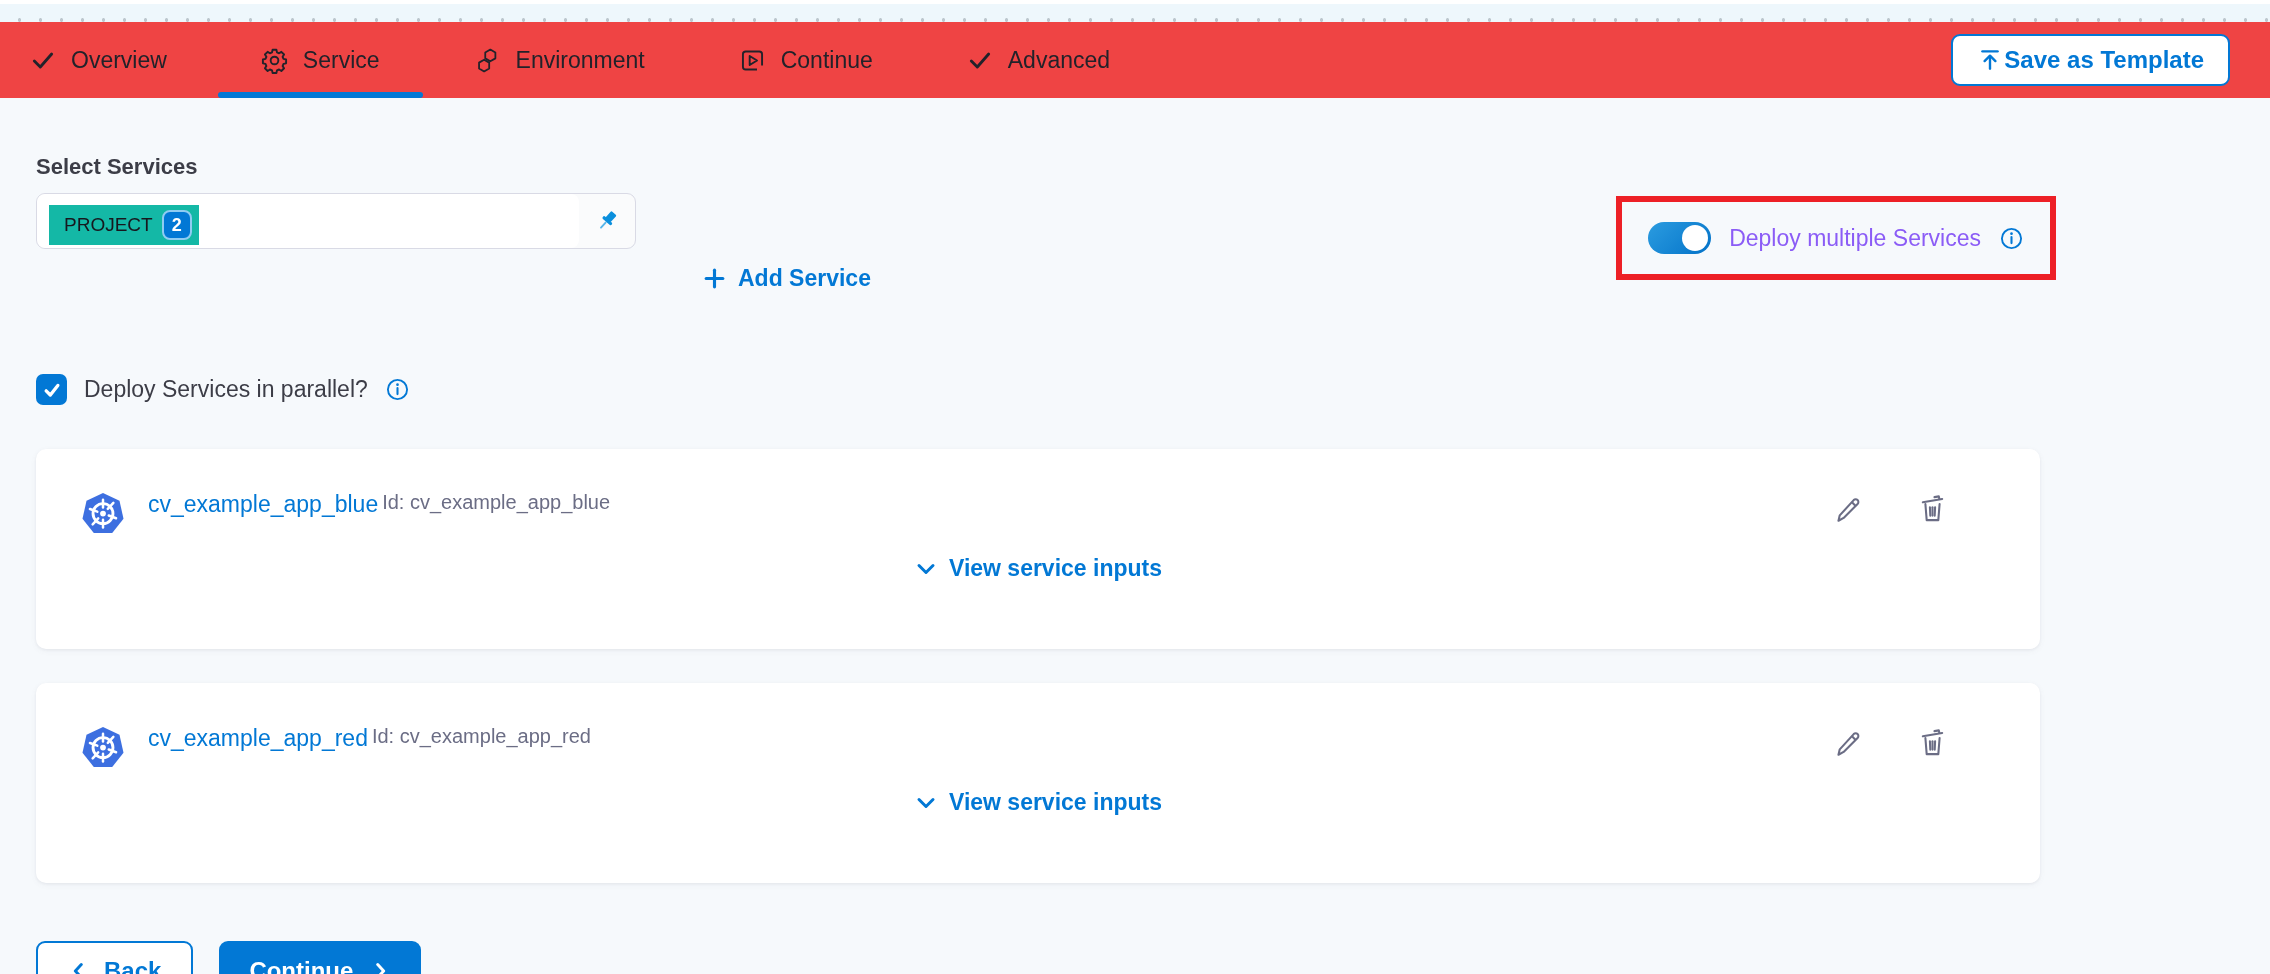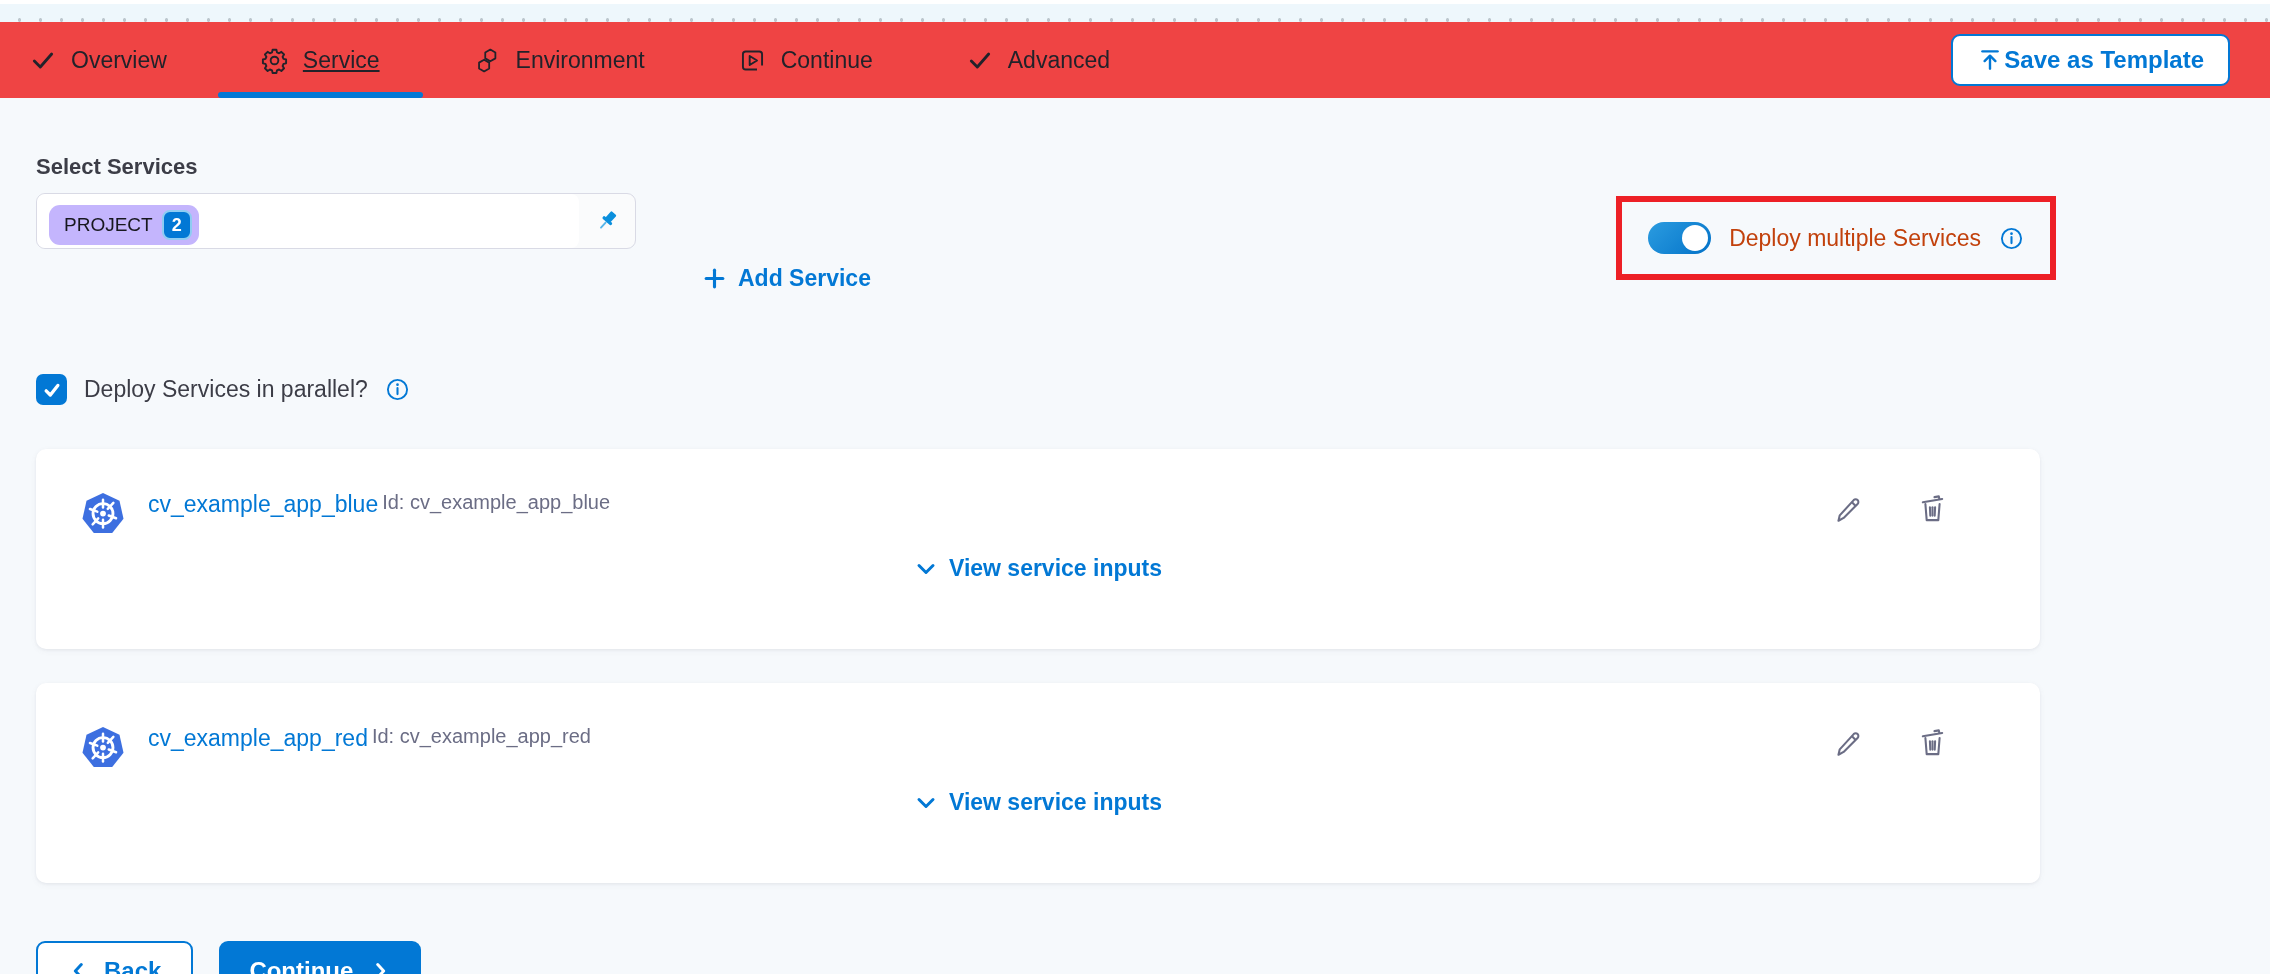--- a/index.html
+++ b/index.html
@@ -10,55 +10,55 @@
   .canvas-strip { height:22px; background:#eef7fc; border-top:4px solid #ffffff;
     background-image: radial-gradient(circle, #bdc7ce 1.7px, transparent 1.9px);
     background-size:21px 18px; background-position:9px 7px; }
 
   
   .tabbar { height:76px; background:#ef4444; display:flex; align-items:center;
     padding:0 40px 0 30px; position:relative; }
   .tab { display:flex; align-items:center; gap:15px; height:100%; padding:0 47px;
     font-size:23px; color:#22222a; position:relative; cursor:pointer; white-space:nowrap; }
   .tab:first-child { padding-left:0; }
-  .tab.active { font-weight:400;text-decoration:underline; }
+  .tab.active { font-weight:400; }
   .tab.active::after { content:""; position:absolute; left:4px; right:4px; bottom:0;
     height:6px; border-radius:4px; background:#0278d5; }
   .tab svg { flex:0 0 auto; }
   .spacer { flex:1; }
   .save-template-btn { display:flex; align-items:center; gap:1px; background:#fff;
     border:2px solid #0278d5; color:#0278d5; border-radius:9px; height:52px;
     padding:0 24px; font-size:24px; font-weight:700; cursor:pointer; }
 
   
   .content { position:relative; background:#f6f9fc; height:876px; padding:56px 36px 0; }
 
   .field-label { font-size:22px; font-weight:600; color:#3c3d47; margin-bottom:13px; }
   .row1 { display:flex; align-items:flex-start; }
   .select-box { width:600px; height:56px; background:#fafbfc; border:1.5px solid #d9dae5;
     border-radius:9px; display:flex; overflow:hidden; cursor:text; }
   .chips-area { flex:1; background:#ffffff; border-radius:8px; display:flex;
     align-items:center; padding:0 12px; }
-  .chip { display:flex; align-items:center; gap:9px; background:#c4b5fd; border-radius:11px;
+  .chip { display:flex; align-items:center; gap:9px; background:#14b8a6; border-radius:0;
     padding:5px 7px 5px 15px; font-size:19px; color:#17171e;margin-top:8px; }
   .chip-count { min-width:30px; height:30px; background:#0278d5; color:#fff;
     border:2px solid #8fccf2; border-radius:8px; display:flex; align-items:center;
     justify-content:center; font-size:18px; font-weight:700; }
   .pin-area { width:56px; display:flex; align-items:center; justify-content:center;
     cursor:pointer; }
   .add-service { display:flex; align-items:center; gap:11px; color:#0278d5;
     font-size:23px; font-weight:700; margin-left:66px; margin-top:72px; cursor:pointer; }
 
   .toggle-annotation { position:absolute; top:98px; right:214px; border:6px solid #ed2026;
     padding:20px 26px; display:flex; align-items:center; gap:18px; }
   .toggle { width:63px; height:32px; border-radius:16px;
     background:linear-gradient(135deg,#2b9ce0,#0372c8); position:relative; cursor:pointer; }
   .toggle-knob { position:absolute; top:3px; right:3px; width:26px; height:26px;
     border-radius:50%; background:#ffffff; }
-  .toggle-label { font-size:23px; color:#c2410c; }
+  .toggle-label { font-size:23px; color:#8b5cf6; }
 
   .checkbox-row { display:flex; align-items:center; gap:17px; margin-top:82px; }
   .checkbox { width:31px; height:31px; background:#0278d5; border-radius:7px;
     display:flex; align-items:center; justify-content:center; cursor:pointer; }
   .checkbox-label { font-size:23px; color:#3c3d47; }
 
   .service-card { width:2004px; height:200px; background:#ffffff; border-radius:10px;
     box-shadow:0 1px 3px rgba(40,41,61,.06), 0 2px 6px rgba(96,97,112,.06);
     margin-top:44px; position:relative; padding:42px 44px 0; }
   .service-card.second { margin-top:34px; }

